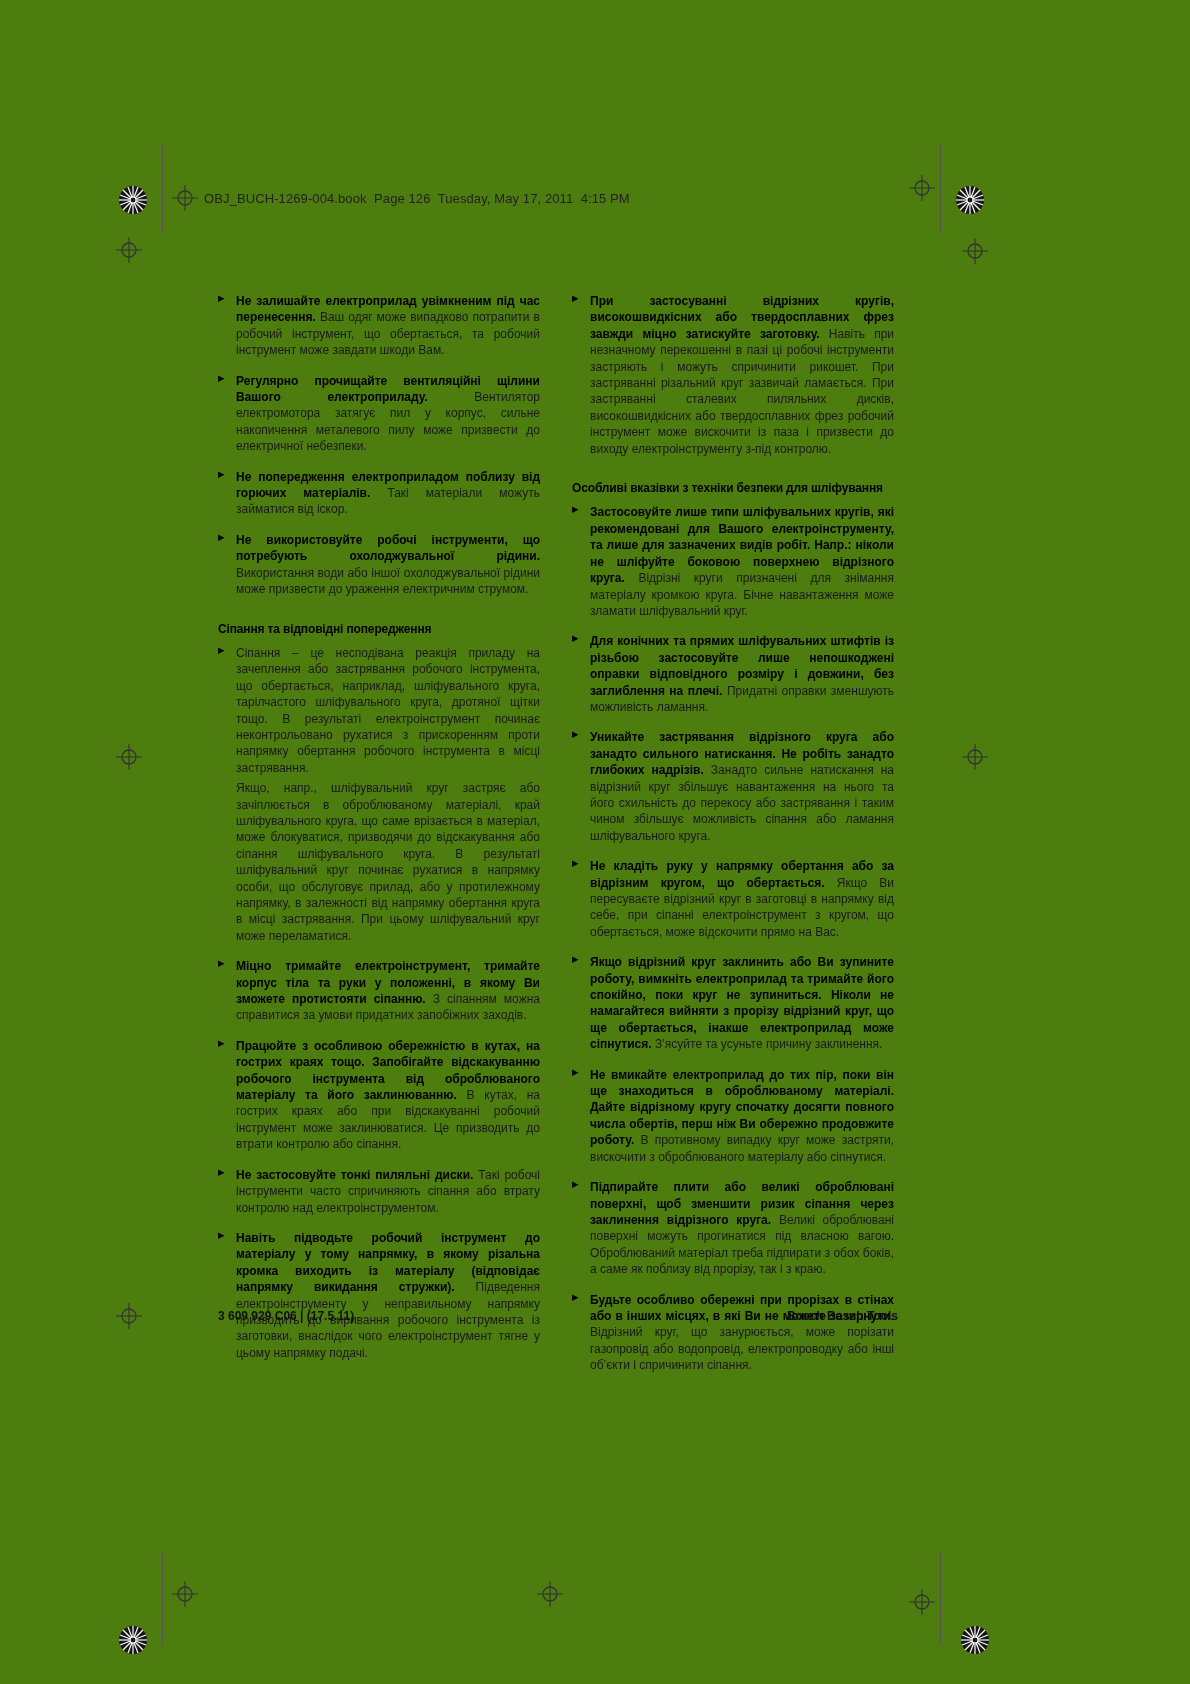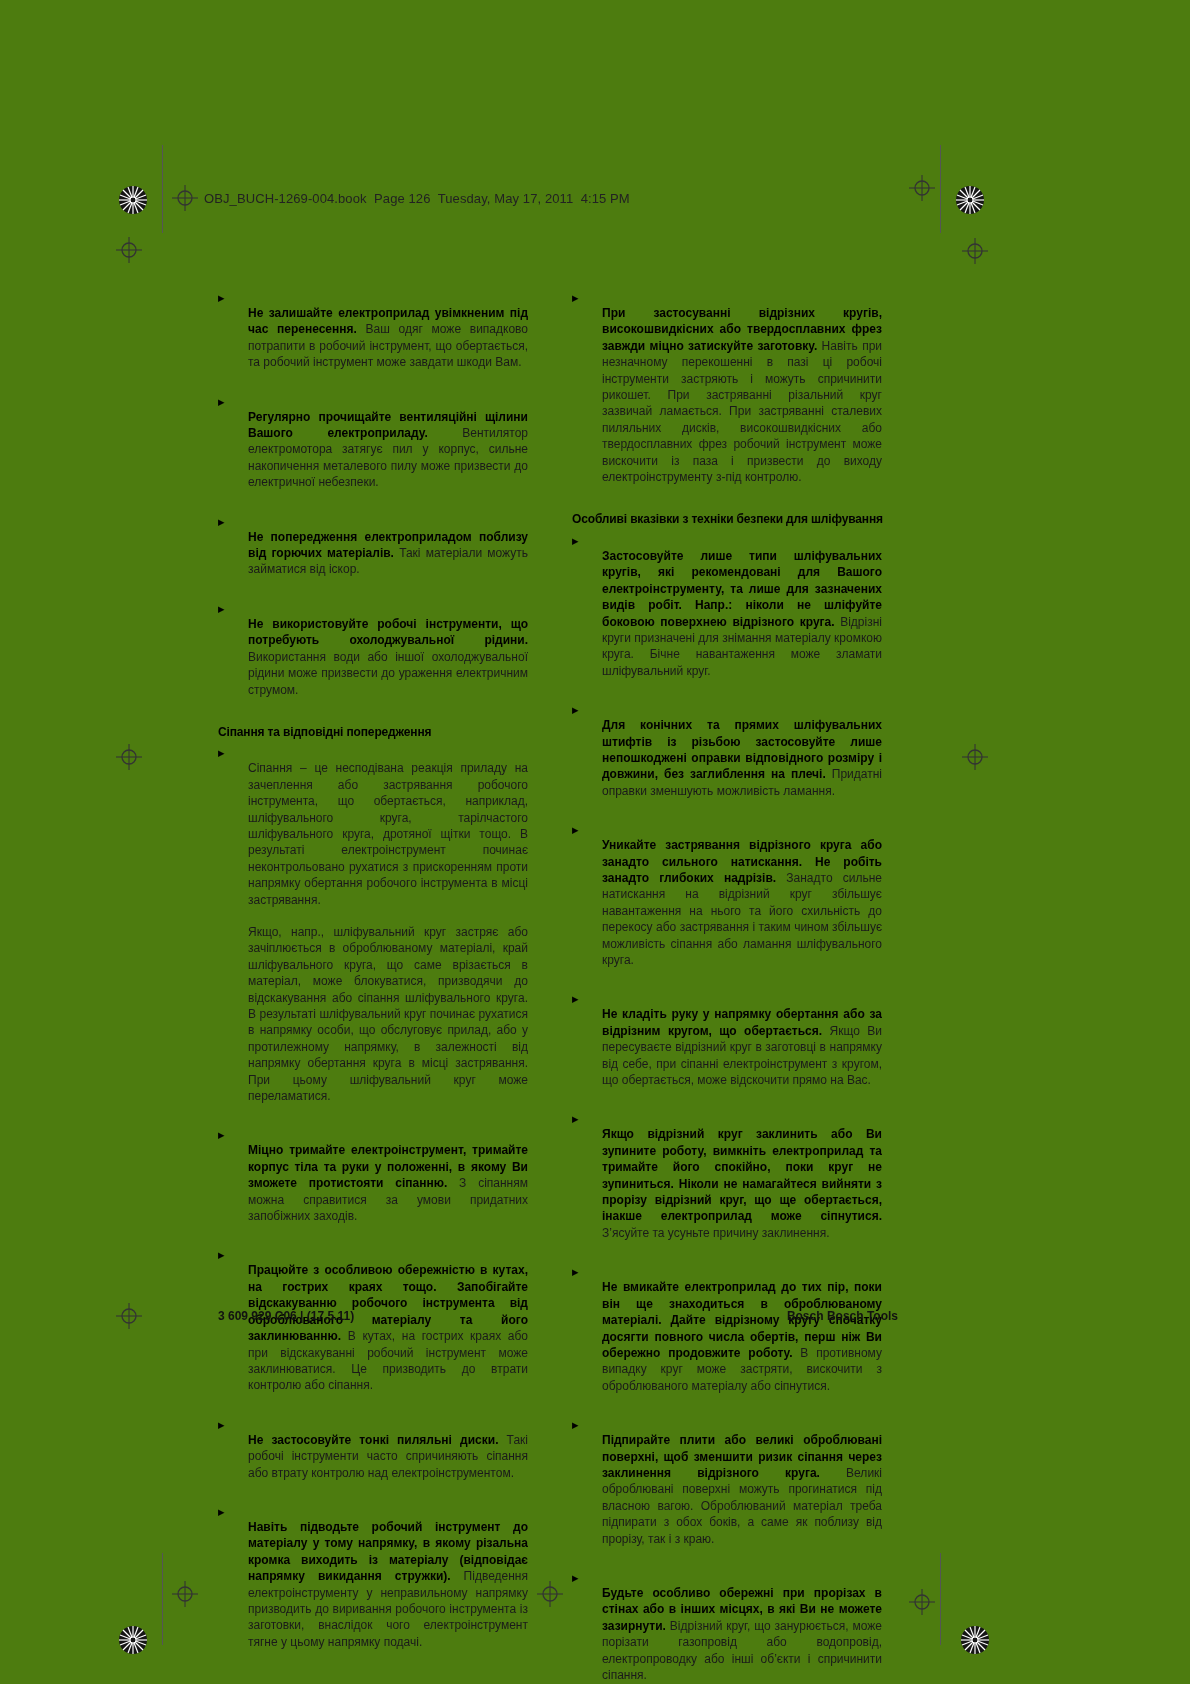--- a/index.html
+++ b/index.html
@@ -28,26 +28,26 @@
     display:flex; gap:28px;
   }
   .col { width:326px; font-size:12px; line-height:16.4px; text-align:justify; }
 
   .item { display:flex; margin-bottom:6px; }
   .marker {
     flex:0 0 14px; font-size:8.5px; line-height:16.4px; color:#000;
     padding-top:1px;
   }
   .body { flex:1 1 auto; min-width:0; }
-  .body p { margin:16px; }
+  .body p { margin:4px; }
   .body b { font-weight:bold; color:#000; }
 
   .col-heading {
     font-weight:bold; color:#000; text-align:left; white-space:nowrap;
-    letter-spacing:-0.15px; margin:10px 0 4px 0;
+    letter-spacing:-0.15px; margin:19px 0 4px 0;
   }
 
   .footer {
     position:absolute; left:218px; top:1309px; width:680px;
     display:flex; justify-content:space-between;
     font-size:12px; font-weight:bold; color:#111;
   }
 
   .mark { position:absolute; }
   .cropline { position:absolute; width:1px; background:#555; }

